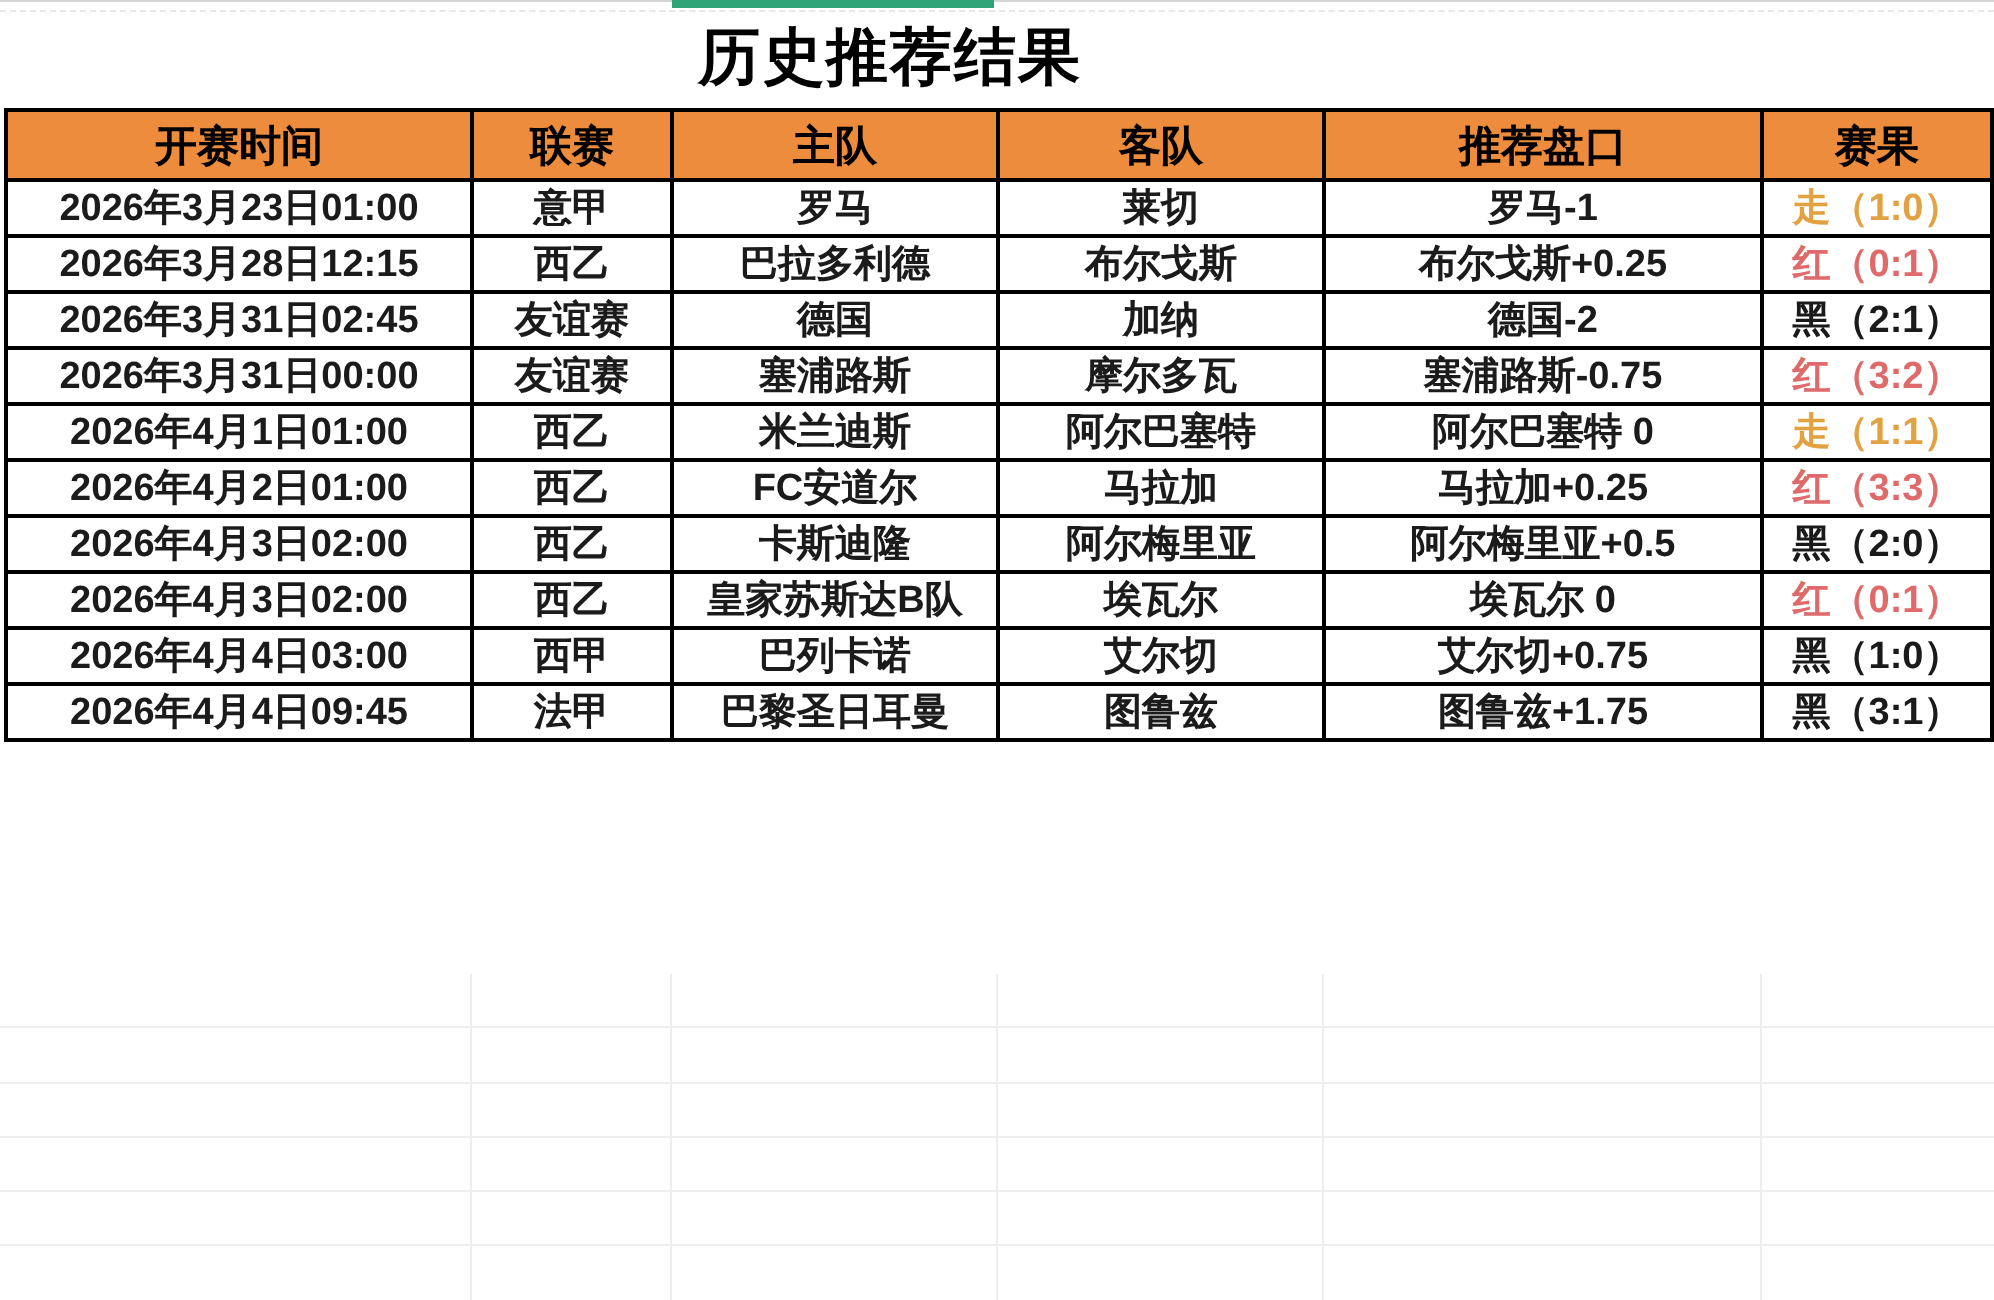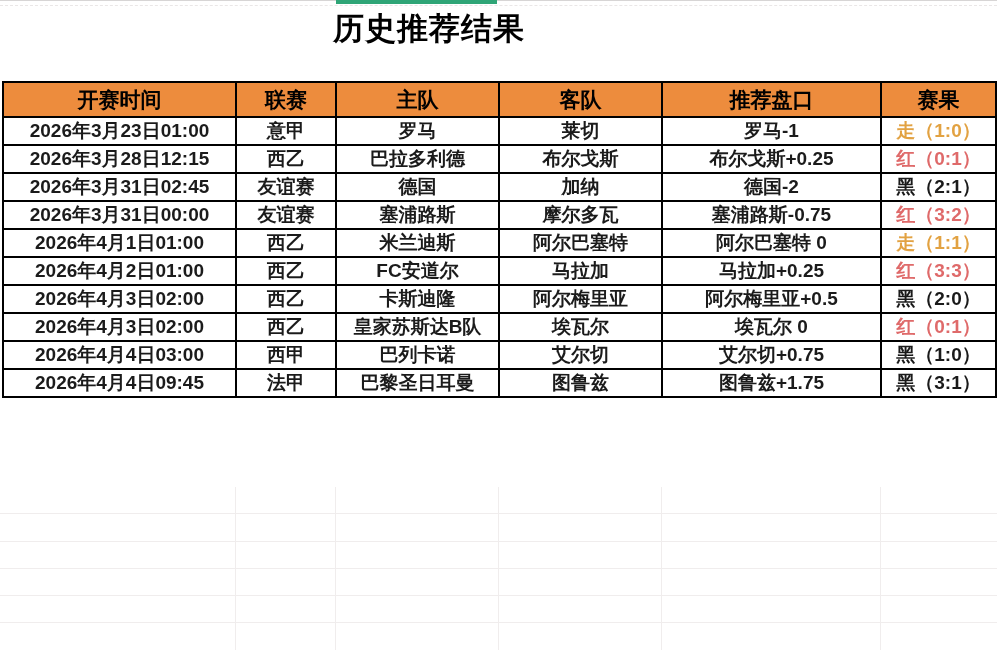--- a/index.html
+++ b/index.html
@@ -8,27 +8,27 @@
     background:#ffffff;
     font-family:"Liberation Sans","DejaVu Sans",sans-serif;
     color:#1b1b1b;
   }
   
   .top-hairline{position:absolute;top:0;left:0;width:997px;height:1px;background:#d7d5d5;}
   .top-dashed{position:absolute;top:5px;left:0;width:997px;border-top:1px dashed #eae7e7;}
   .col-indicator{position:absolute;top:0;left:336px;width:161px;height:4px;background:var(--column-indicator-green,#2FA577);}
   
   .title{
-    position:absolute;top:8px;left:0;width:858px;
+    position:absolute;top:8px;left:16px;width:858px;
     text-align:center;font-size:31px;font-weight:700;color:#000;
     letter-spacing:1px;
   }
   
   table{border-collapse:collapse;table-layout:fixed;}
-  .main-table{position:absolute;top:54px;left:2px;width:993px;margin-top:27px;}
+  .main-table{position:absolute;top:54px;left:2px;width:993px;}
   .main-table td,.main-table th{
     border:2px solid #000;
     text-align:center;vertical-align:middle;
     overflow:hidden;white-space:nowrap;
     padding:0;
   }
   .main-table th{
     background:var(--header-bg,#ED8C3D);
     height:33px;font-size:21px;font-weight:700;color:#000;
   }

